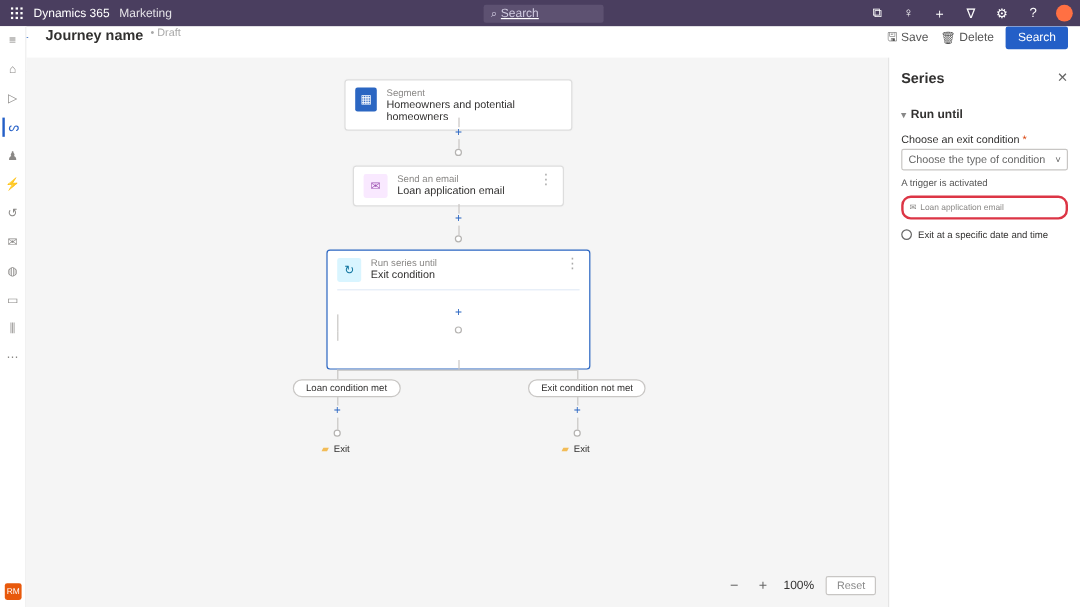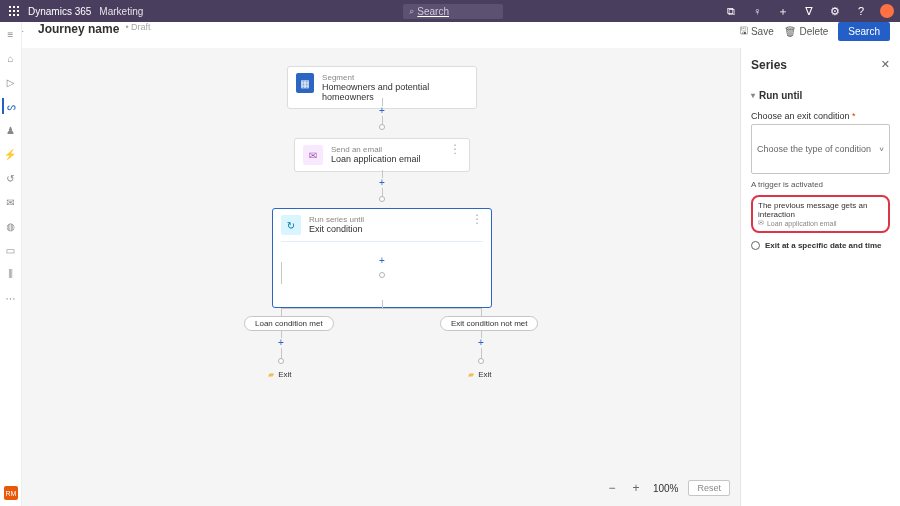--- a/index.html
+++ b/index.html
@@ -61,27 +61,27 @@
   .flag{color:#f2bc57;font-size:8px;}
 
   
   .panel{position:absolute;top:48px;right:0;bottom:0;width:160px;background:#fff;border-left:1px solid #e5e5e5;padding:10px 10px;}
   .panel-title{font-size:12px;font-weight:600;}
   .panel-close{position:absolute;top:10px;right:10px;color:#666;cursor:pointer;font-weight:300;}
   .run-until{font-size:10px;font-weight:600;margin-top:18px;display:flex;align-items:center;gap:4px;}
   .run-until::before{content:"▾";color:#888;font-size:8px;}
   .field-label{font-size:9px;margin-top:10px;}
   .req{color:#d83b01;}
-  .select{border:1px solid #c8c6c4;border-radius:2px;padding:19px 5px;font-size:9px;color:#666;display:flex;justify-content:space-between;align-items:center;margin-top:3px;cursor:pointer;}
+  .select{border:1px solid #c8c6c4;border-radius:2px;padding:3px 5px;font-size:9px;color:#666;display:flex;justify-content:space-between;align-items:center;margin-top:3px;cursor:pointer;}
   .select::after{content:"˅";color:#666;font-size:8px;}
   .option-line{font-size:8px;color:#555;margin-top:6px;}
   .red-box{border:2px solid #dc3545;border-radius:8px;padding:4px 5px;margin-top:6px;}
   .red-box .l1{font-size:8px;font-weight:500;}
   .red-box .l2{font-size:7px;color:#8a8886;display:flex;align-items:center;gap:3px;}
-  .radio-row{display:flex;align-items:flex-start;gap:5px;margin-top:8px;font-size:8px;font-weight:bold;}
+  .radio-row{display:flex;align-items:flex-start;gap:5px;margin-top:8px;font-size:8px;}
   .radio{width:9px;height:9px;border:1px solid #666;border-radius:50%;}
 
   
   .zoombar{position:absolute;right:170px;bottom:10px;display:flex;align-items:center;gap:10px;background:transparent;}
   .zbtn{width:14px;height:14px;display:flex;align-items:center;justify-content:center;color:#666;cursor:pointer;font-size:12px;}
   .zval{font-size:10px;}
   .reset{border:1px solid #c8c6c4;background:#fff;color:#888;font-size:9px;padding:2px 8px;border-radius:2px;cursor:pointer;}
 
   svg{display:block;}
 </style>
@@ -229,21 +229,20 @@
 <div class="panel">
   <div class="panel-title">Series</div>
   <span class="panel-close">✕</span>
   <div class="run-until">Run until</div>
   <div class="field-label"><span>Choose an exit condition</span> <span class="req">*</span></div>
   <div class="select">
       <span>Choose the type of condition</span>
     </div>
   <div class="option-line">A trigger is activated</div>
   <div class="red-box">
-    <div class="l1">The previous message gets an interaction</div>
     <div class="l2">
         <span>✉</span>
         <span>Loan application email</span>
       </div>
   </div>
   <div class="radio-row">
     <div class="radio"></div>
     <span>Exit at a specific date and time</span>
   </div>
 </div>

